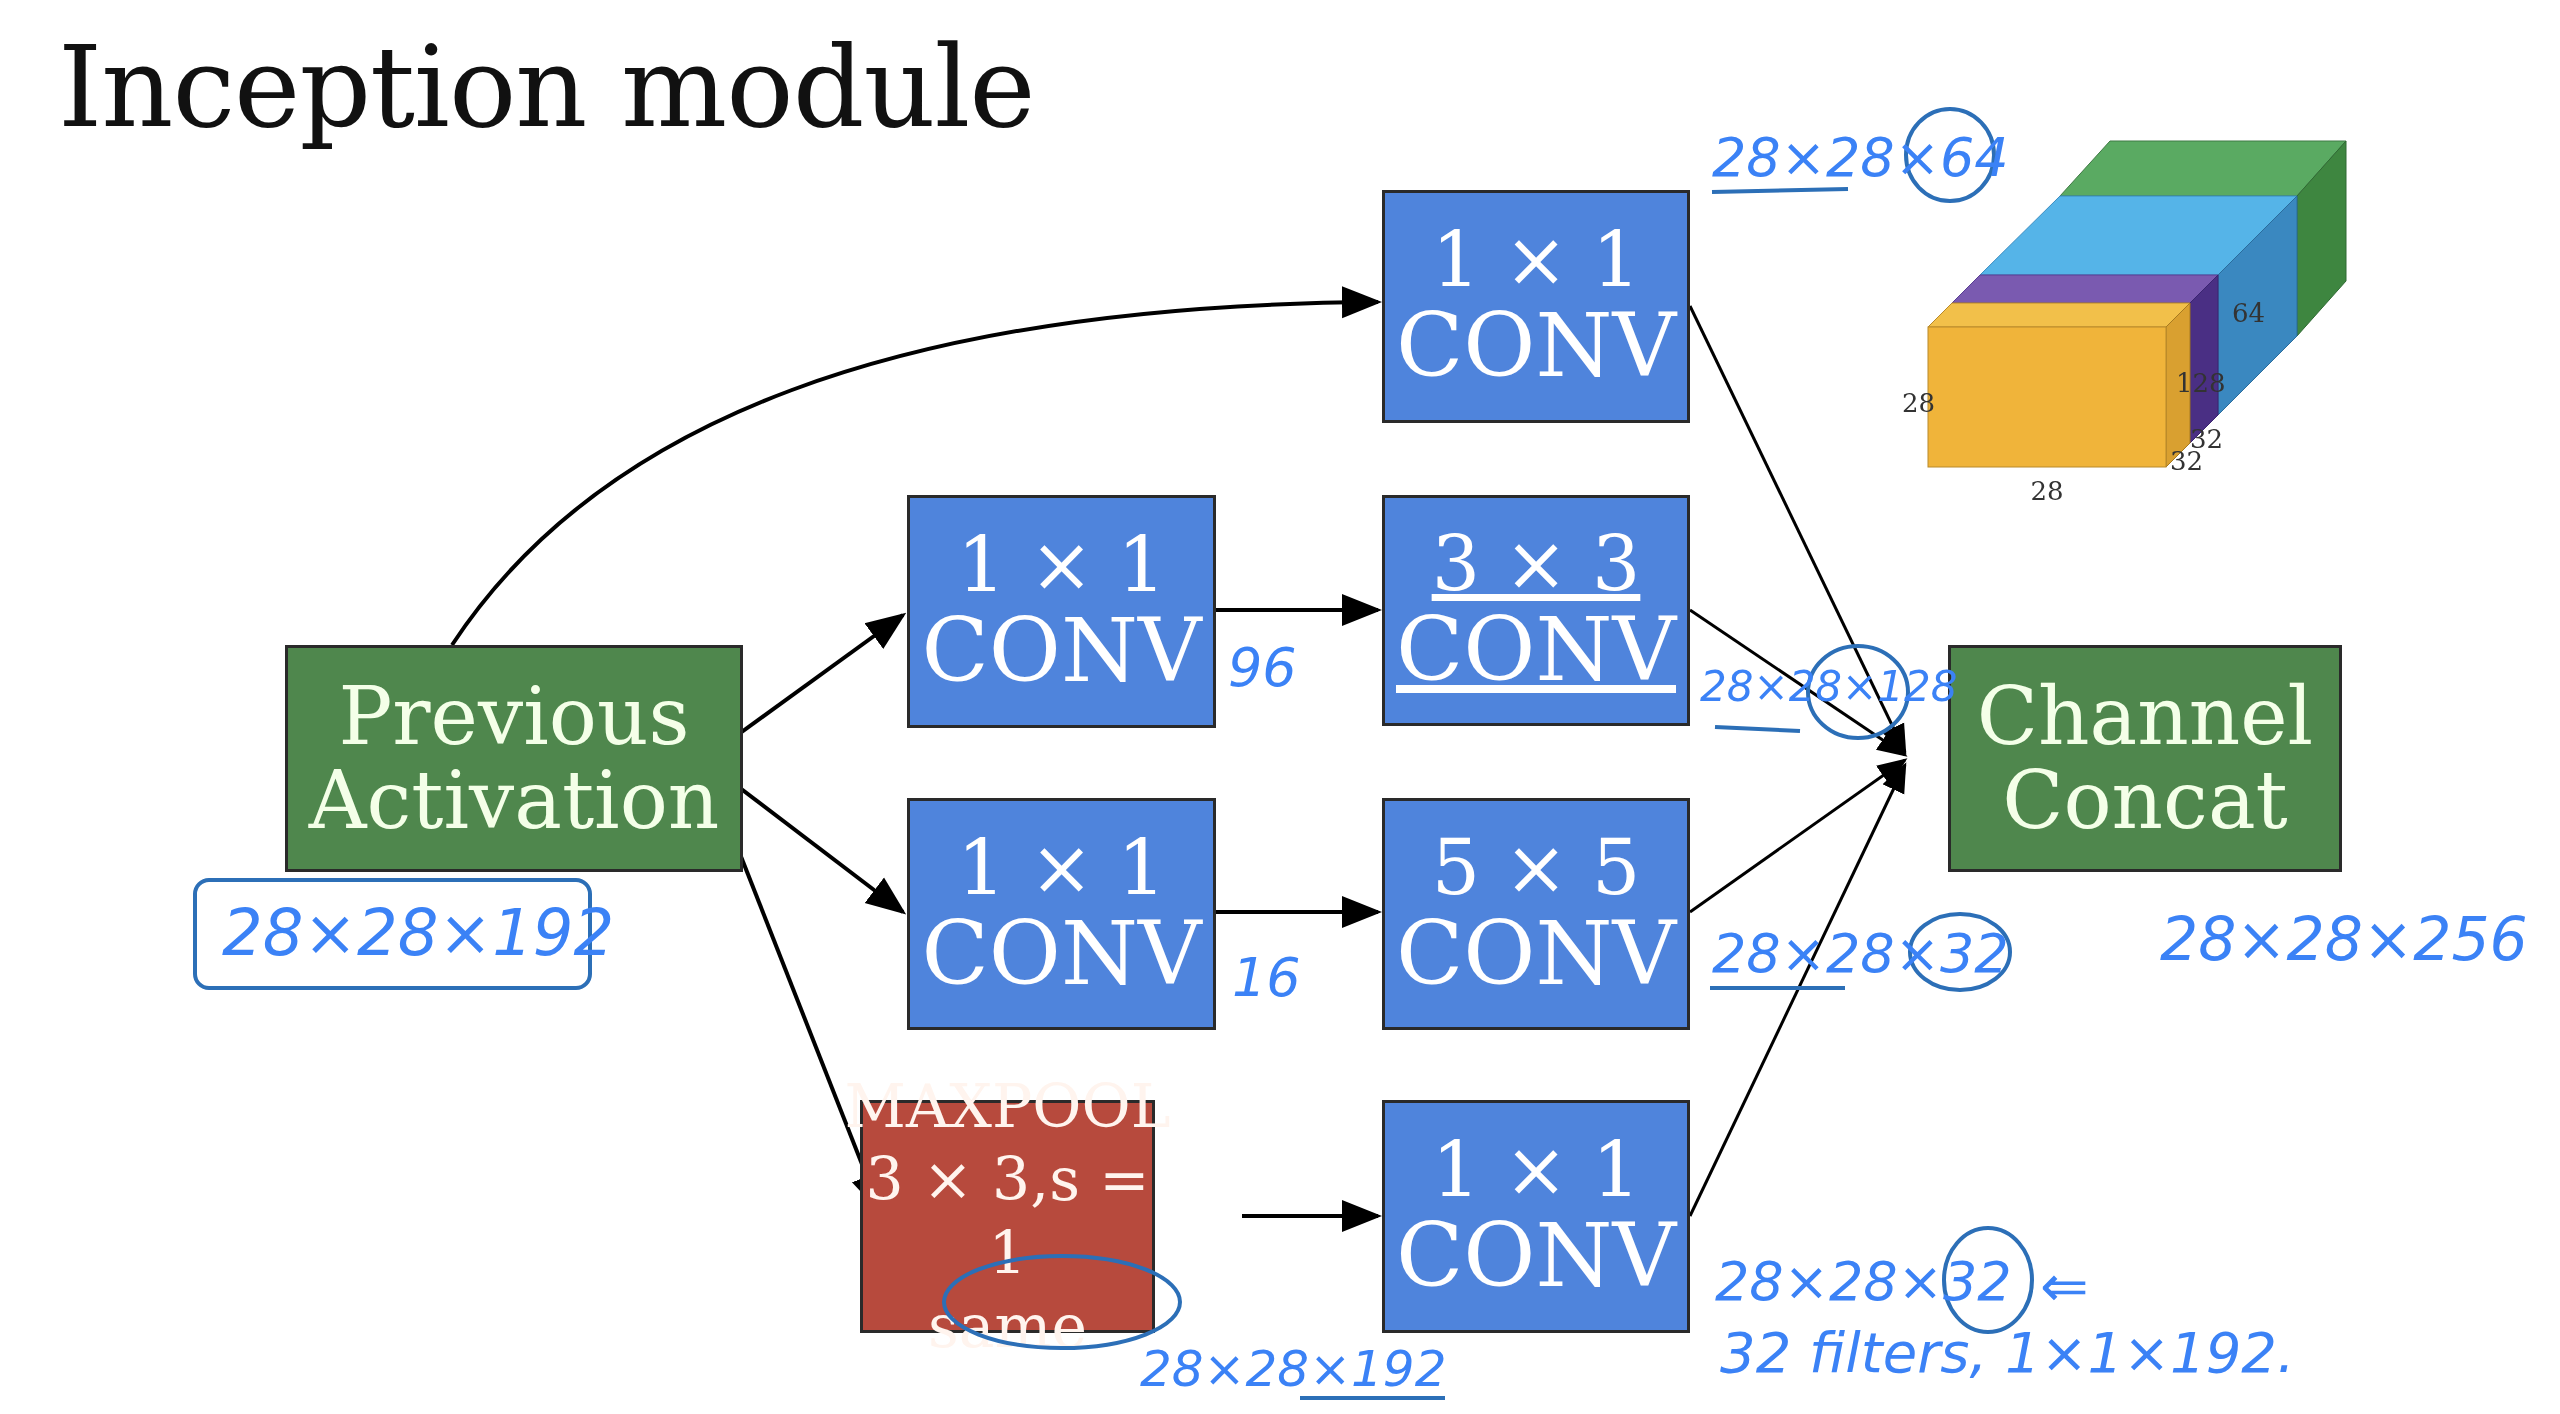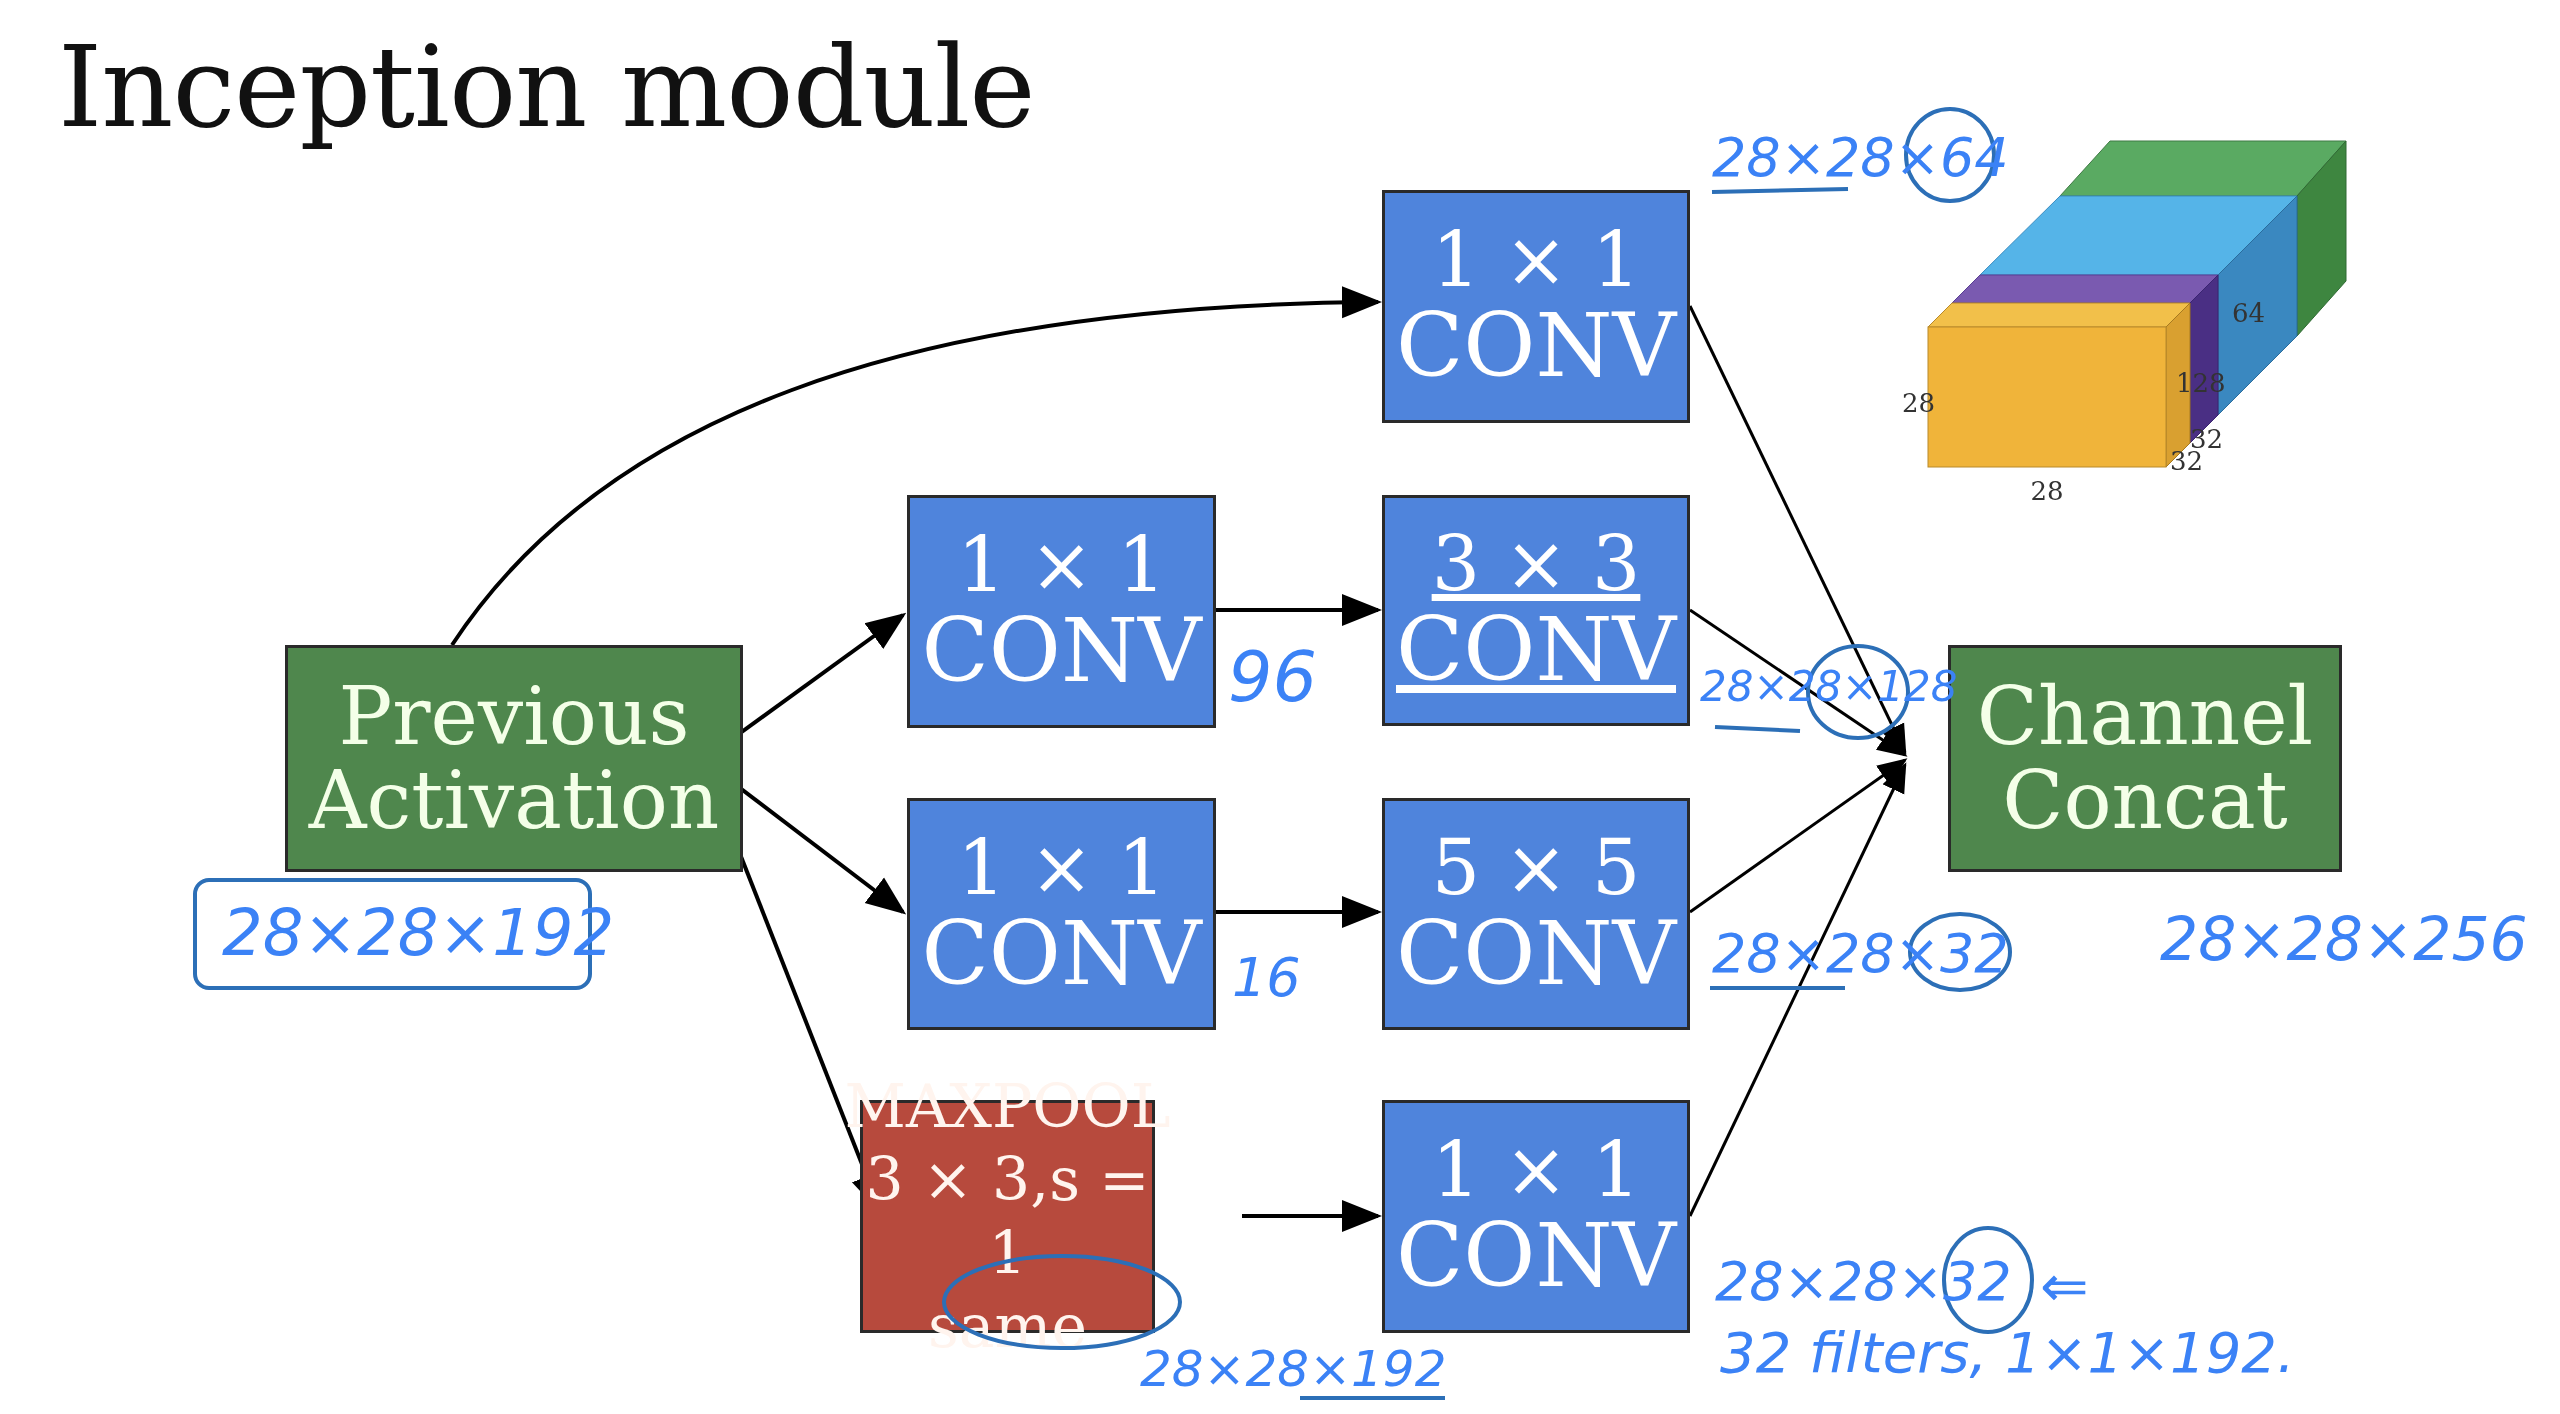--- a/index.html
+++ b/index.html
@@ -118,21 +118,21 @@
   <ellipse cx="1858" cy="692" rx="50" ry="46" fill="none" stroke="#2c6fb7" stroke-width="4"></ellipse>
   <line x1="1710" x2="1845" y1="988" y2="988" stroke="#2c6fb7" stroke-width="4"></line>
   <ellipse cx="1960" cy="952" rx="50" ry="38" fill="none" stroke="#2c6fb7" stroke-width="4"></ellipse>
   <ellipse cx="1988" cy="1280" rx="44" ry="52" fill="none" stroke="#2c6fb7" stroke-width="4"></ellipse>
   <ellipse cx="1062" cy="1302" rx="118" ry="46" fill="none" stroke="#2c6fb7" stroke-width="4"></ellipse>
   <line x1="1300" x2="1445" y1="1398" y2="1398" stroke="#2c6fb7" stroke-width="4"></line>
 </svg>
 
 <div class="hw" style="left:222px;top:896px;font-size:64px;">28×28×192</div>
 <div class="hw" style="left:1712px;top:126px;font-size:54px;">28×28×64</div>
-<div class="hw" style="left:1228px;top:636px;font-size:70px;">96</div>
+<div class="hw" style="left:1228px;top:636px;font-size:54px;">96</div>
 <div class="hw" style="left:1700px;top:662px;font-size:42px;">28×28×128</div>
 <div class="hw" style="left:1232px;top:946px;font-size:54px;">16</div>
 <div class="hw" style="left:1712px;top:922px;font-size:54px;">28×28×32</div>
 <div class="hw" style="left:2160px;top:904px;font-size:60px;">28×28×256</div>
 <div class="hw" style="left:1140px;top:1340px;font-size:50px;">28×28×192</div>
 <div class="hw" style="left:1715px;top:1250px;font-size:54px;">28×28×32</div>
 <div class="hw" style="left:2040px;top:1252px;font-size:58px;font-style:normal;">⇐</div>
 <div class="hw" style="left:1720px;top:1320px;font-size:56px;">32 filters, 1×1×192.</div>
 
 </body></html>

